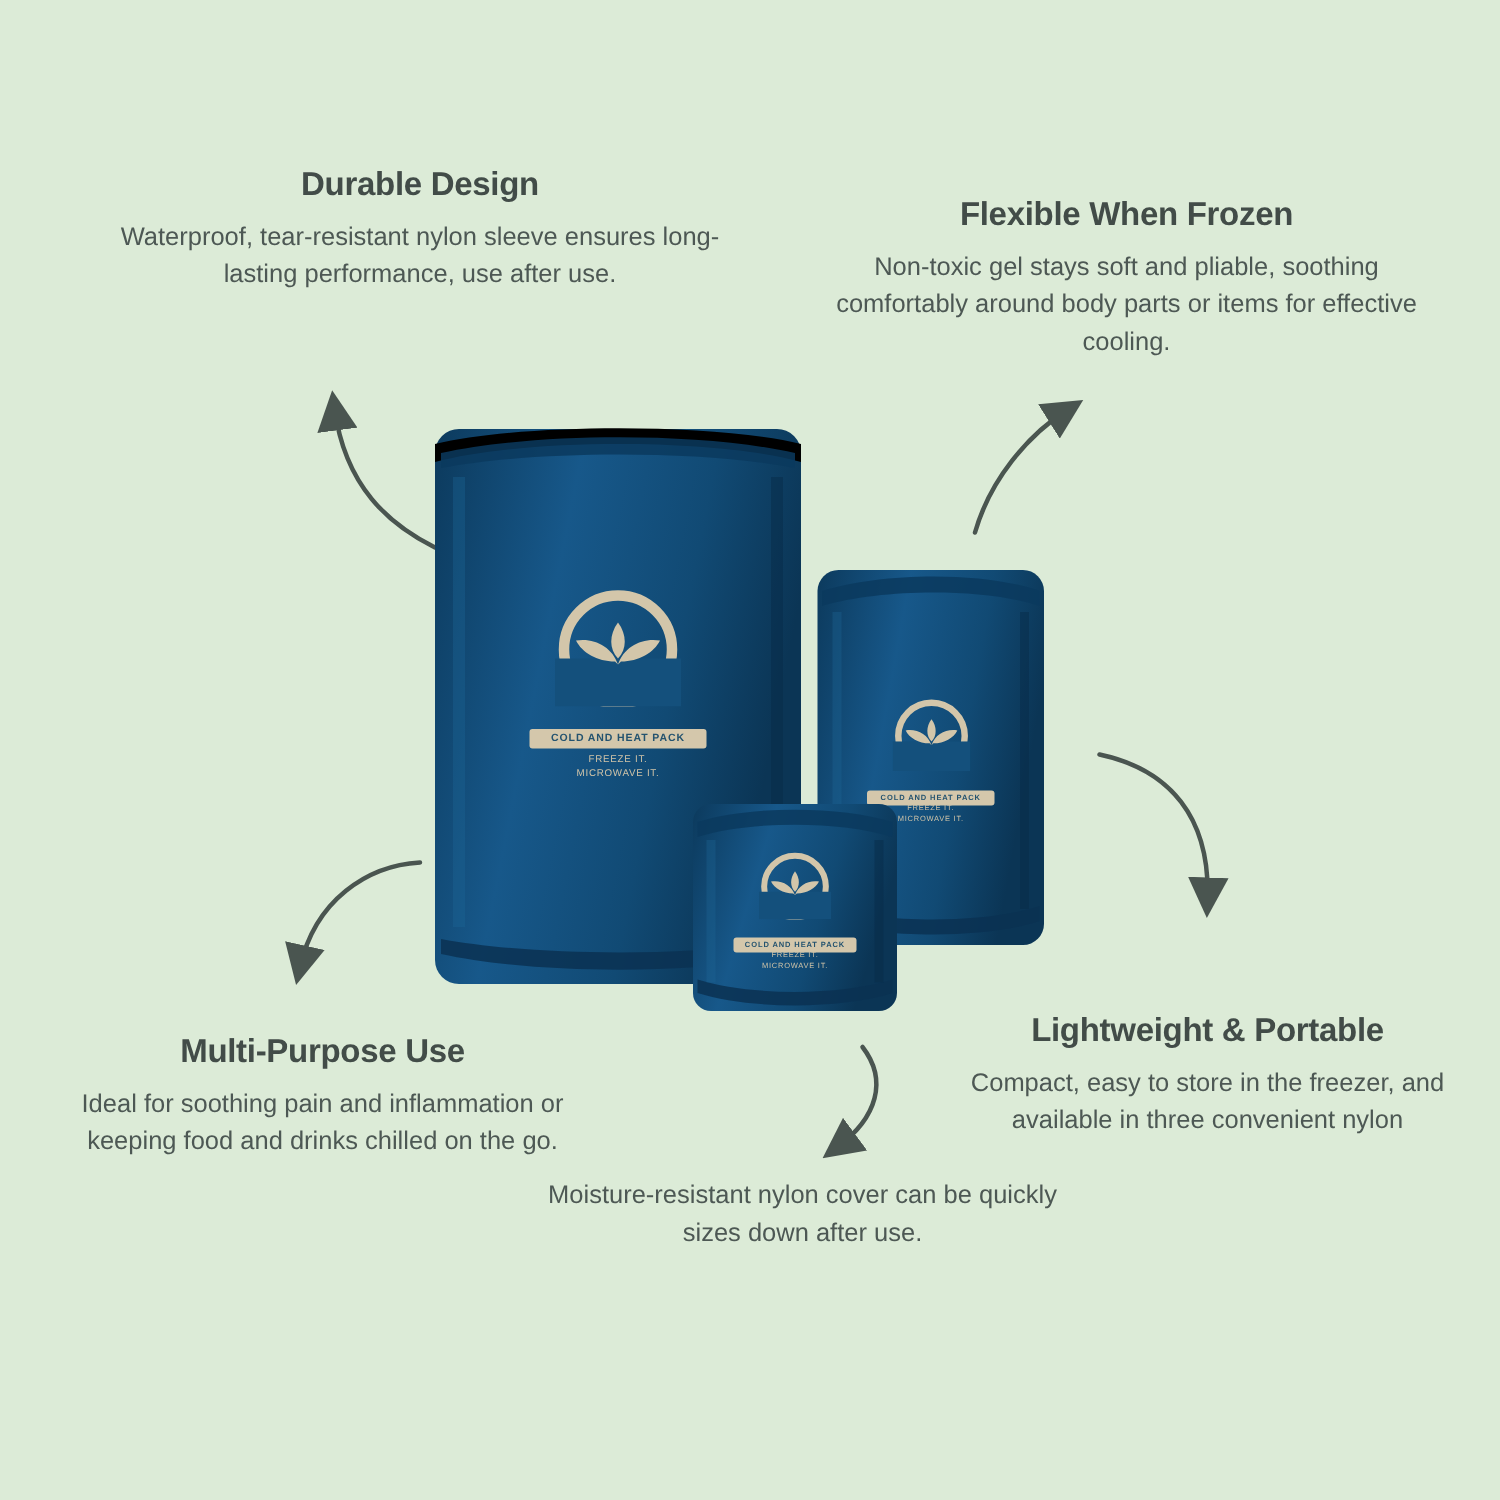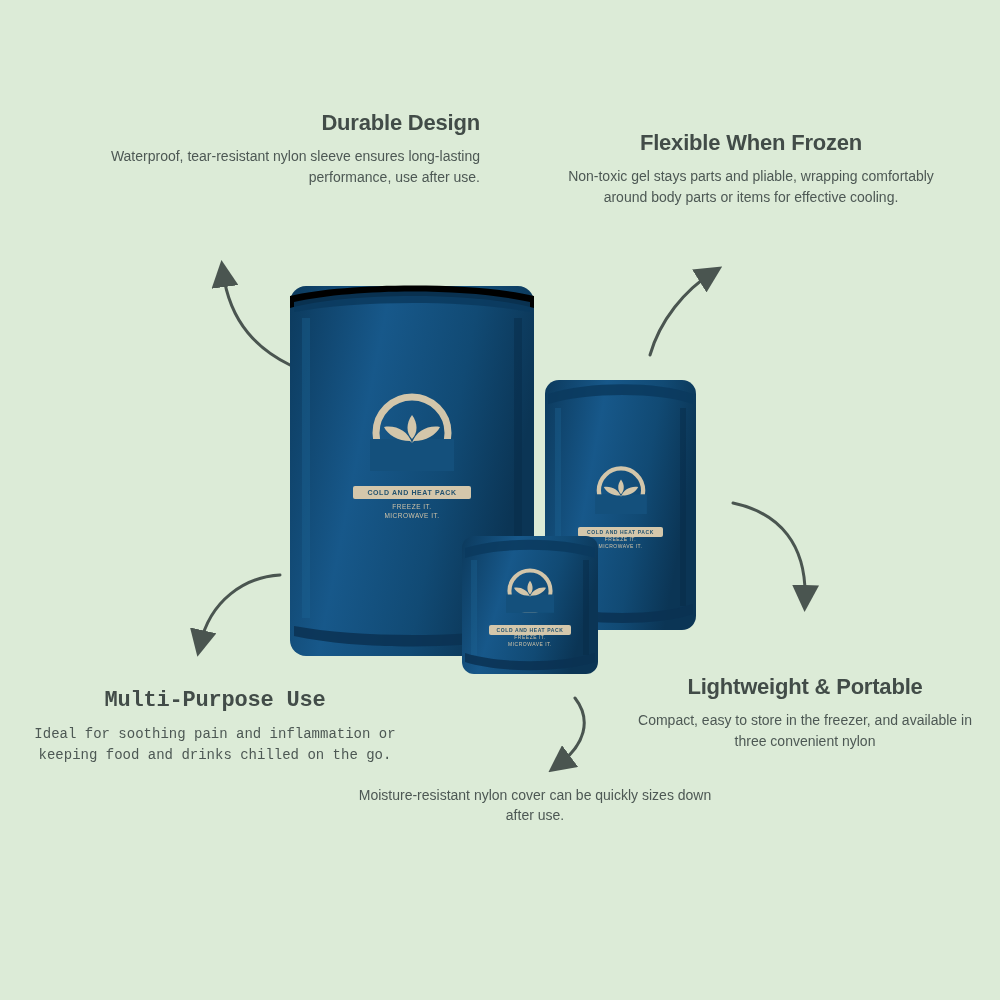--- a/index.html
+++ b/index.html
@@ -28,29 +28,29 @@
   }
   .feature .title {
     font-size: 22px;
     font-weight: bold;
     color: #424c48;
     letter-spacing: -0.2px;
     margin-bottom: 10px;
     line-height: 1.2;
   }
   .feature .body {
-    font-size: 14px;
+    font-size: 17px;
     line-height: 1.45;
     color: #4d5854;
     font-weight: 400;
   }
 
-  #feat-durable      { left: 80px;  top: 110px;  width: 400px; text-align: right; }
+  #feat-durable      { left: 80px;  top: 110px;  width: 400px; }
   #feat-flexible     { left: 530px; top: 130px;  width: 400px; margin-left: 21px; }
-  #feat-multi        { left: 30px;  top: 688px;  width: 370px; font-family: Liberation Mono, monospace; }
+  #feat-multi        { left: 30px;  top: 688px;  width: 370px; }
   #feat-hygienic     { left: 345px; top: 785px;  width: 380px; }
   #feat-light        { left: 630px; top: 674px;  width: 350px; }
 
   
   .arrow {
     position: absolute;
     pointer-events: none;
   }
 
   
@@ -84,21 +84,21 @@
 
 <div class="canvas">
 
   <div class="feature" id="feat-durable">
     <div class="title">Durable Design</div>
     <div class="body">Waterproof, tear-resistant nylon sleeve ensures long-lasting performance, use after use.</div>
   </div>
 
   <div class="feature" id="feat-flexible">
     <div class="title">Flexible When Frozen</div>
-    <div class="body">Non-toxic gel stays parts and pliable, wrapping comfortably around body parts or items for effective cooling.</div>
+    <div class="body">Non-toxic gel stays soft and pliable, soothing comfortably around body parts or items for effective cooling.</div>
   </div>
 
   <div class="feature" id="feat-multi">
     <div class="title">Multi-Purpose Use</div>
     <div class="body">Ideal for soothing pain and inflammation or keeping food and drinks chilled on the go.</div>
   </div>
 
   <div class="feature" id="feat-hygienic">
     <div class="body">Moisture-resistant nylon cover can be quickly sizes down after use.</div>
   </div>

